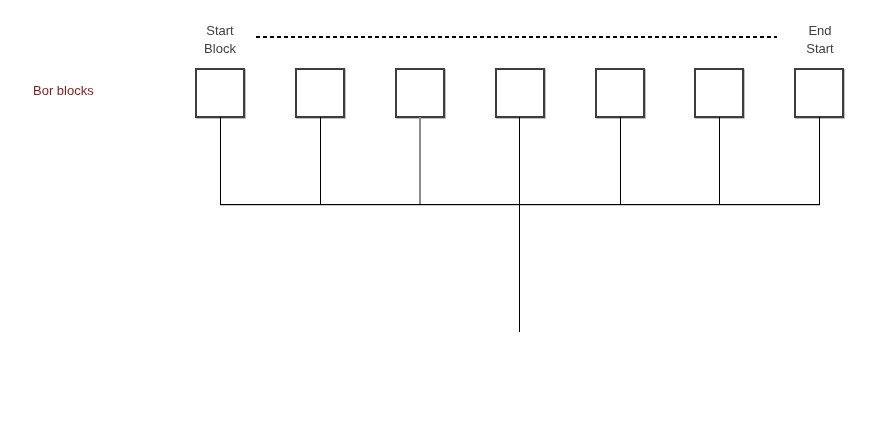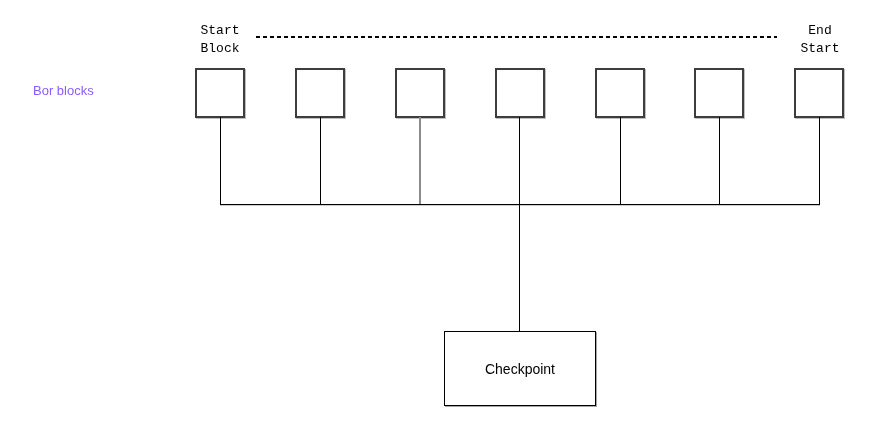--- a/index.html
+++ b/index.html
@@ -15,32 +15,31 @@
     font-family: "Liberation Sans", sans-serif;
     color: #000000;
     overflow: hidden;
   }
   .row-label {
     position: absolute;
     left: 33px;
     top: 83px;
     font-size: 13px;
     line-height: 16px;
-    color: #8b5cf6;
+    color: #7f1d1d;
   }
   .node-label {
     position: absolute;
     top: 22px;
     width: 66px;
     text-align: center;
     font-size: 13px;
     line-height: 18px;
     white-space: pre-line;
-    color: #000000;
-    font-family: Liberation Mono, monospace;
+    color: #404040;
   }
   .start-label { left: 187px; }
   .end-label   { left: 787px; }
   .dashed-line {
     position: absolute;
     left: 256px;
     top: 36px;
     width: 521px;
     height: 2px;
     background: repeating-linear-gradient(to right, #000000 0 4px, transparent 4px 7px);
@@ -139,17 +138,14 @@
   <div class="vline connector c3"></div>
   <div class="vline connector c4"></div>
   <div class="vline connector c5"></div>
   <div class="vline connector c6"></div>
   <div class="vline connector c7"></div>
 
   <div class="bus-line"></div>
 
   <div class="vline stem"></div>
 
-  <div class="checkpoint">
-    <span class="checkpoint-text">Checkpoint</span>
-  </div>
 
 </div>
 
 </body></html>

